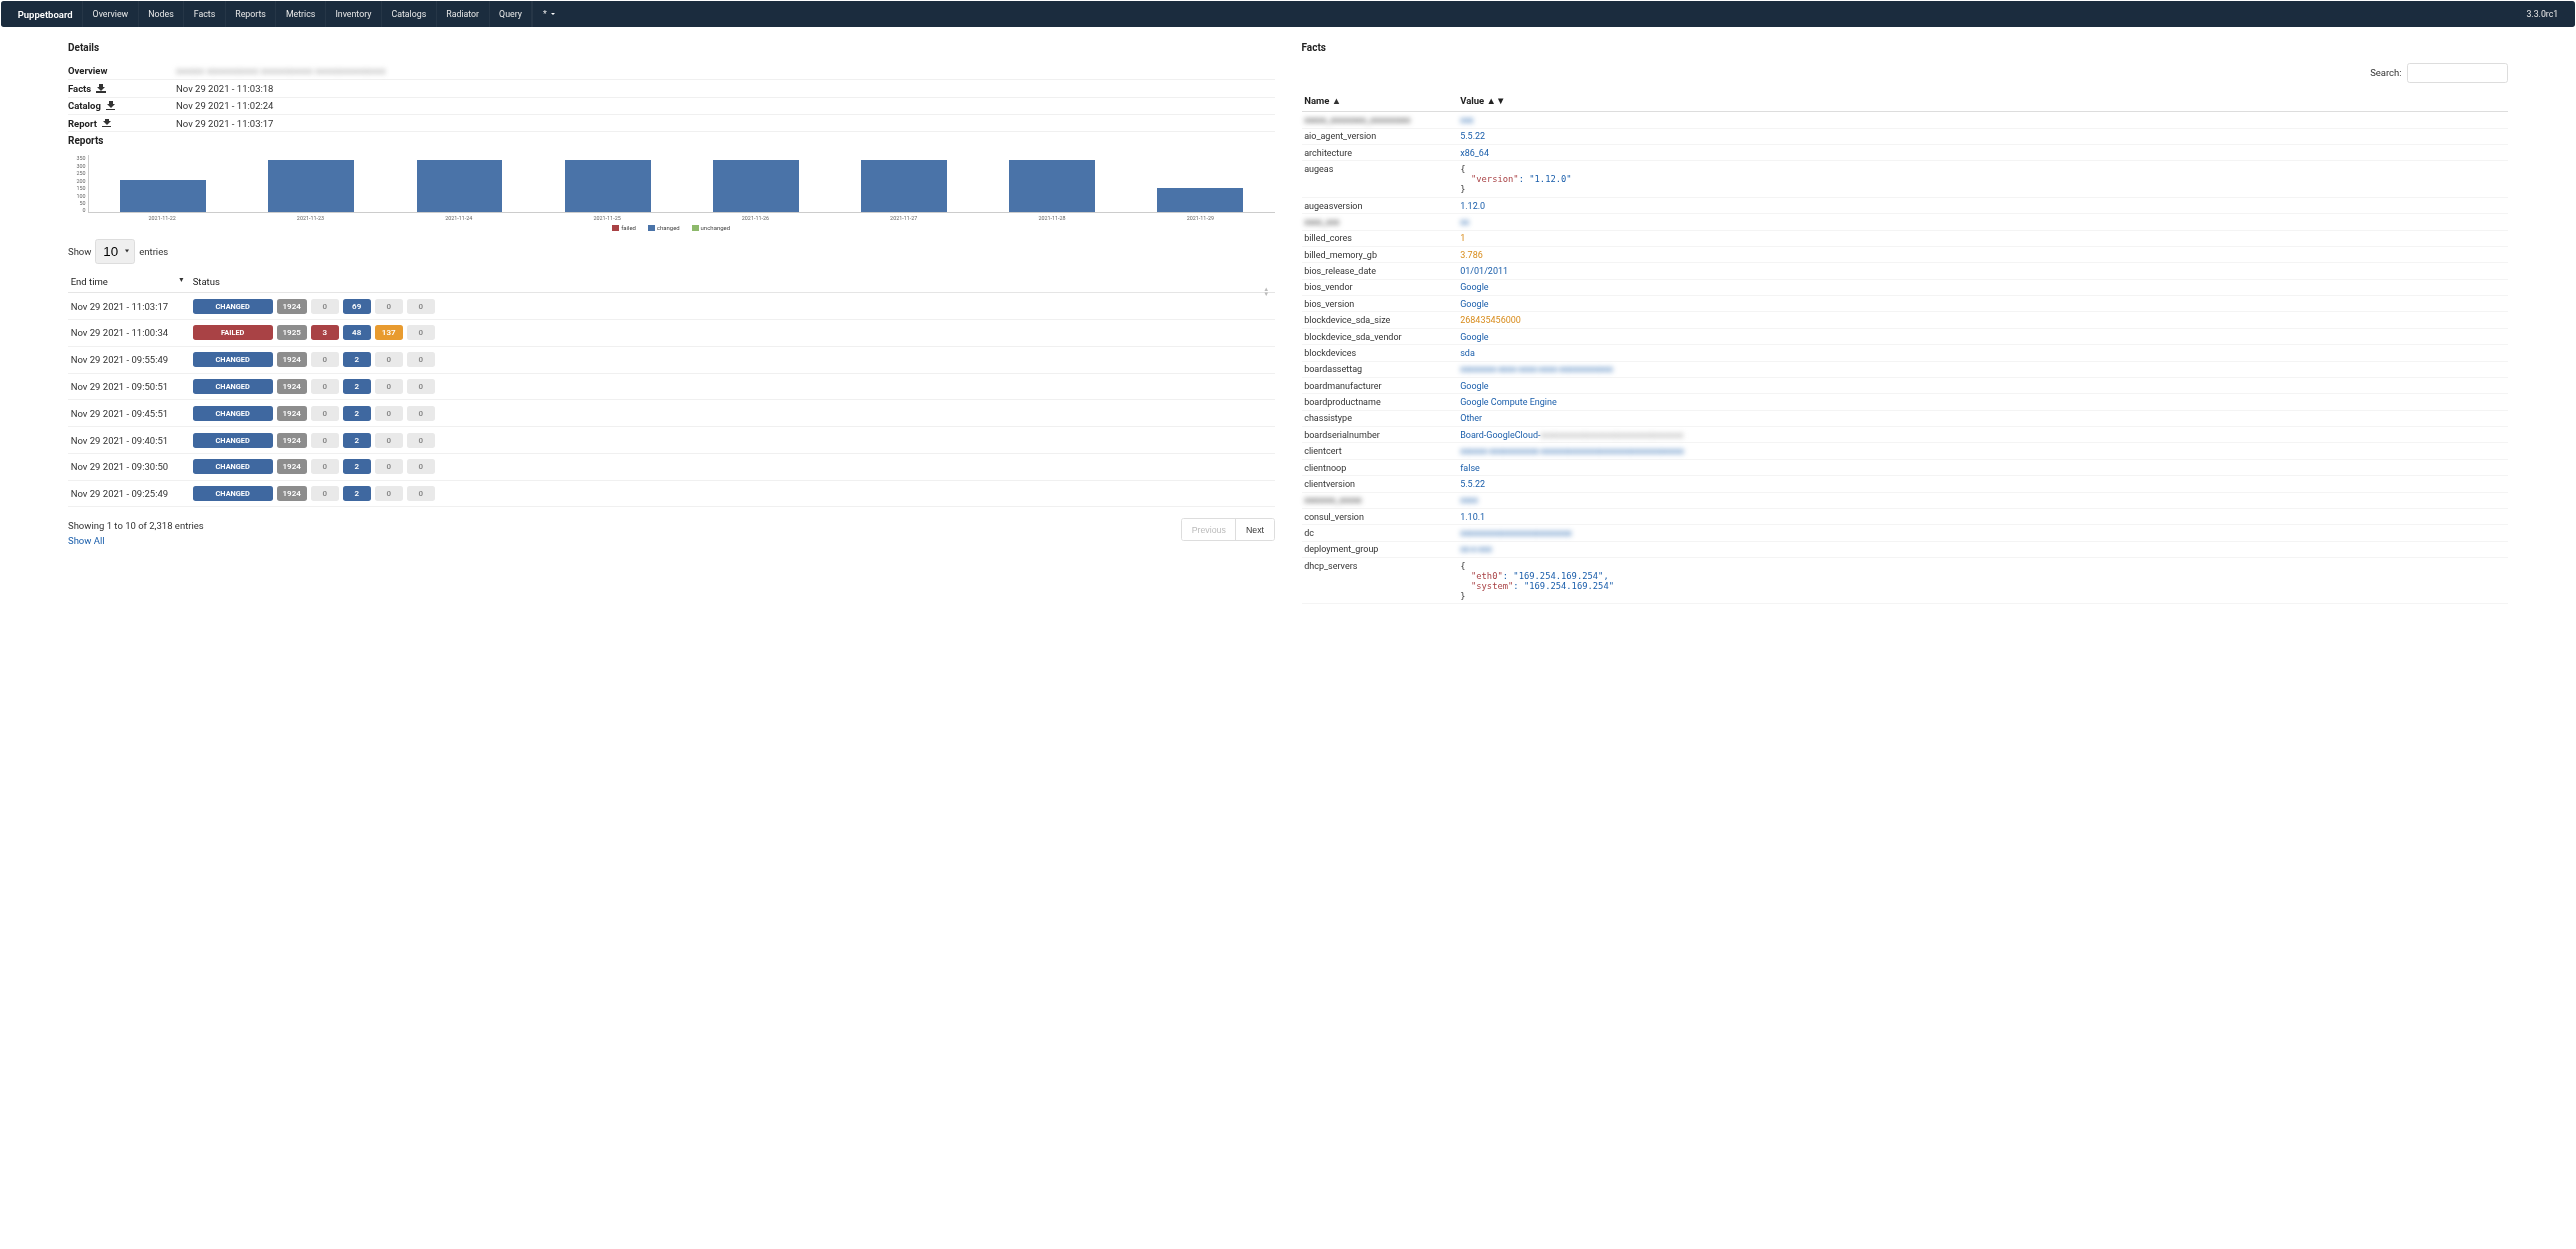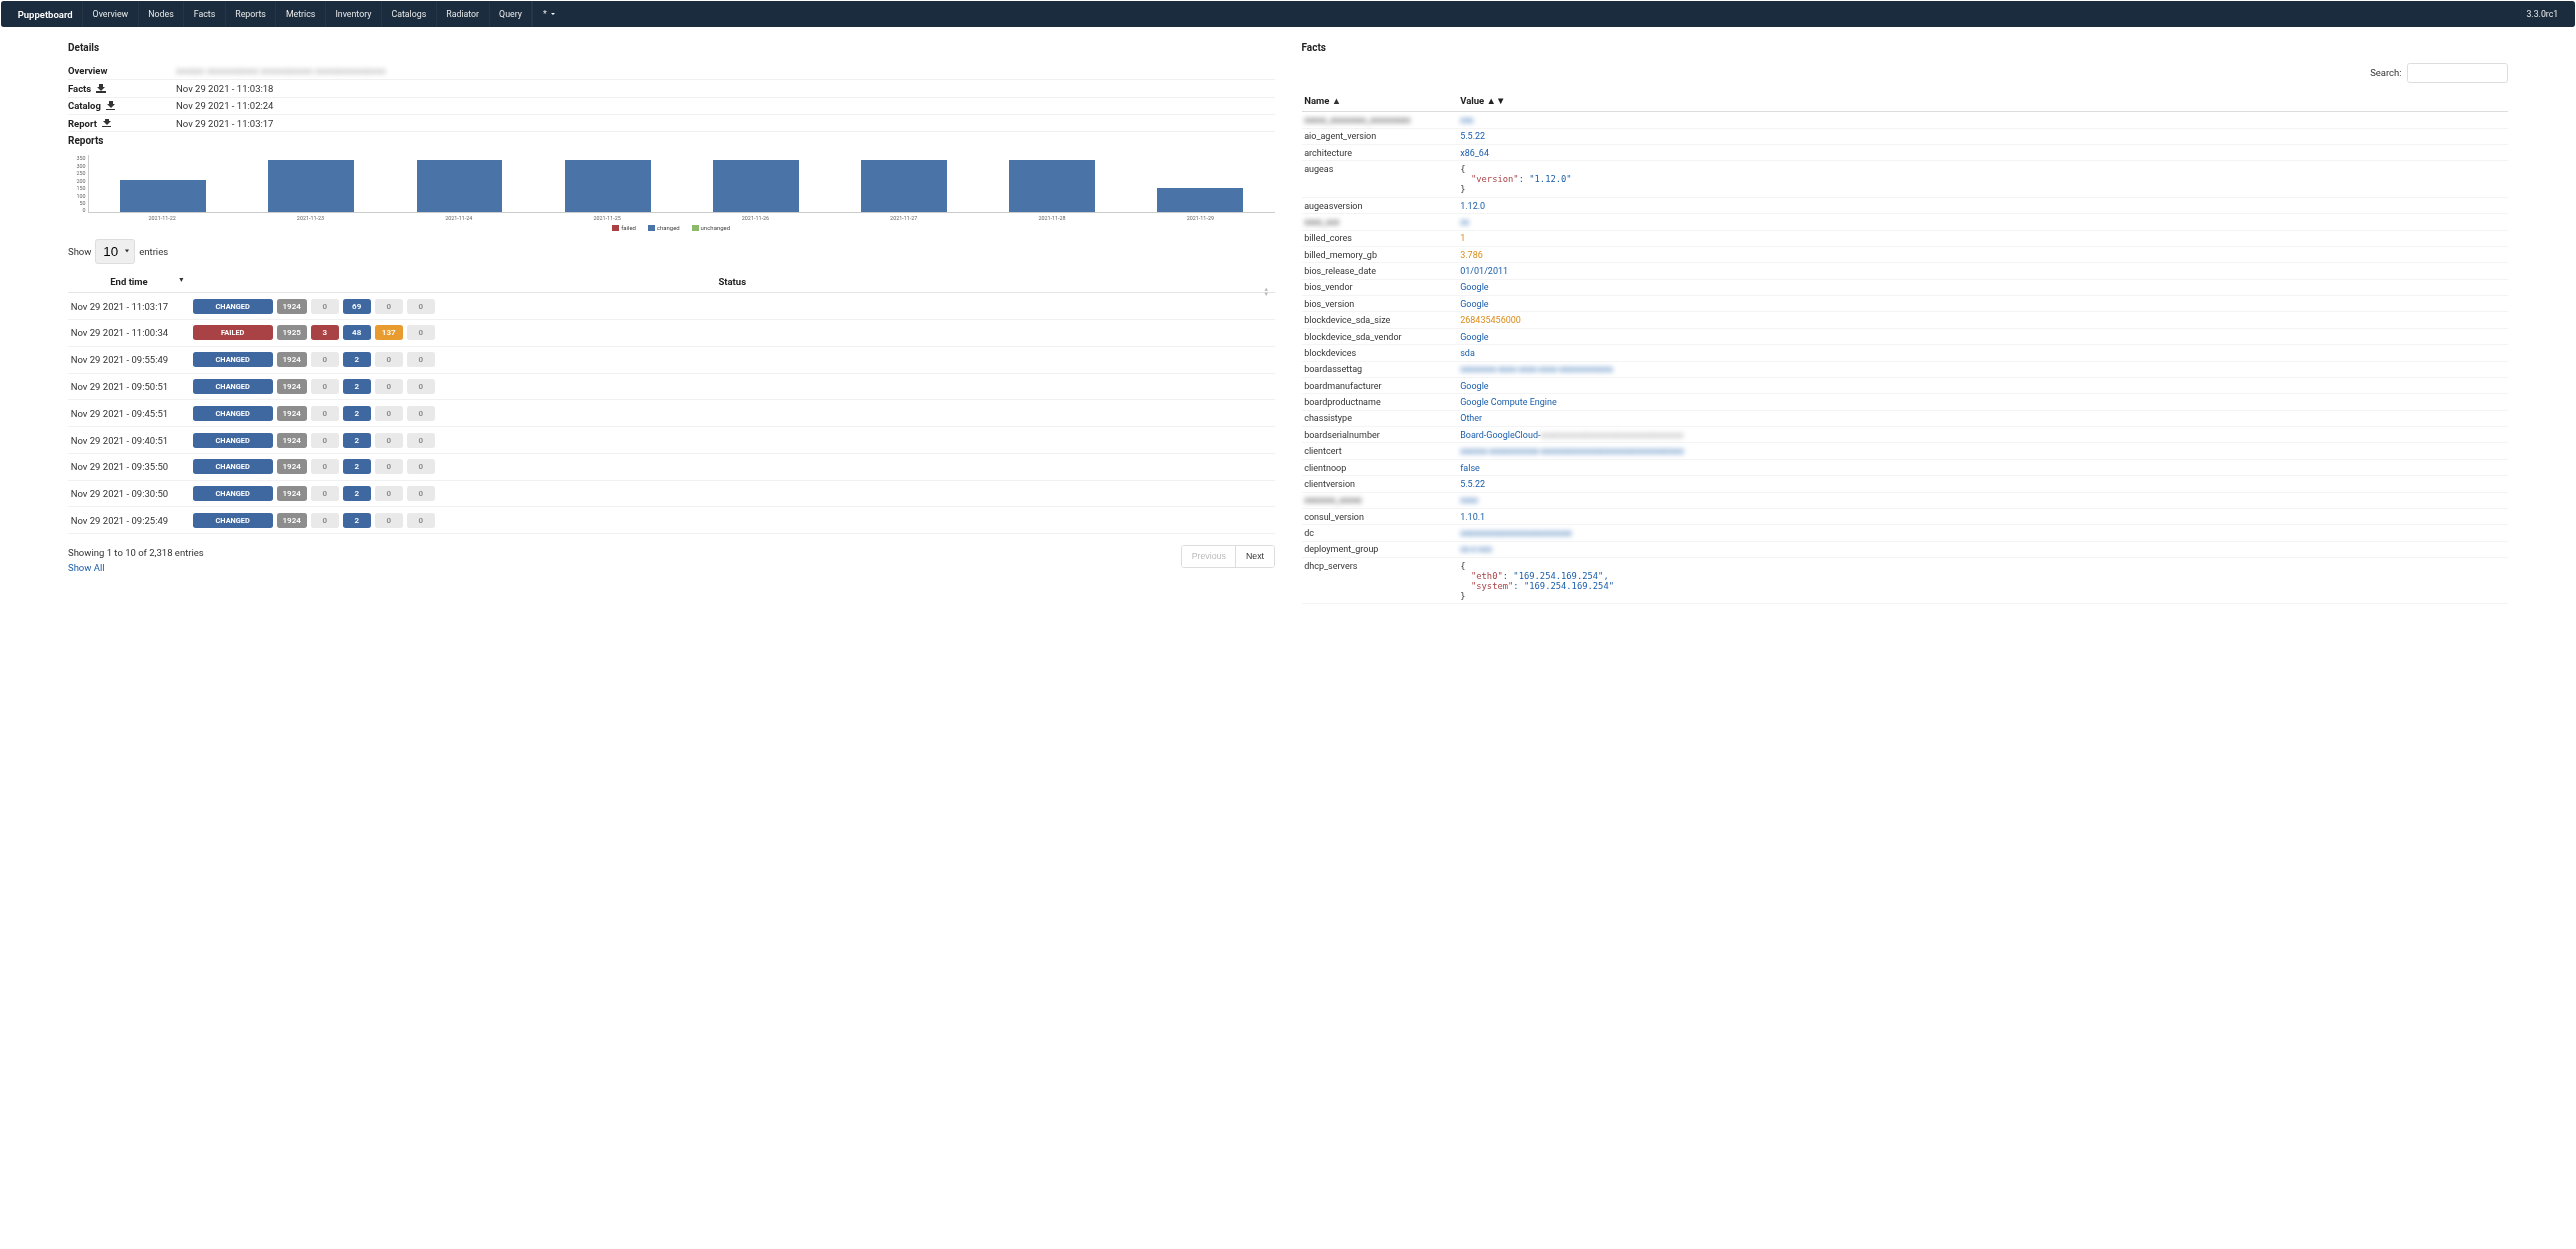--- a/index.html
+++ b/index.html
@@ -191,22 +191,22 @@
       transform: translateY(-1.4px);
       border-top: 3.4px solid #333;
       border-left: 2.7px solid transparent;
       border-right: 2.7px solid transparent;
       pointer-events: none;
     }
 
     
     .reports-table { width: 100%; border-collapse: collapse; }
     .reports-table th {
-      text-align: center;
-      font-weight: 700;
+      text-align: left;
+      font-weight: 400;
       padding: 5.4px 2.7px;
       border-bottom: 0.7px solid #e5e5e5;
       position: relative;
       color: #222;
     }
     .reports-table th .sort-arrow {
       position: absolute;
       right: 5.4px;
       font-size: 6.8px;
       color: #333;
@@ -498,33 +498,20 @@
                 <span class="pill pill-count pill-big pill-grey">1924</span>
                 <span class="pill pill-count pill-light">0</span>
                 <span class="pill pill-count pill-blue">2</span>
                 <span class="pill pill-count pill-light">0</span>
                 <span class="pill pill-count pill-light">0</span>
               </div>
             </td>
           </tr>
           <tr>
             <td class="endtime">Nov 29 2021 - 09:40:51</td>
-            <td>
-              <div class="pill-row">
-                <span class="pill pill-status pill-changed">CHANGED</span>
-                <span class="pill pill-count pill-big pill-grey">1924</span>
-                <span class="pill pill-count pill-light">0</span>
-                <span class="pill pill-count pill-blue">2</span>
-                <span class="pill pill-count pill-light">0</span>
-                <span class="pill pill-count pill-light">0</span>
-              </div>
-            </td>
-          </tr>
-          <tr>
-            <td class="endtime">Nov 29 2021 - 09:35:50</td>
             <td>
               <div class="pill-row">
                 <span class="pill pill-status pill-changed">CHANGED</span>
                 <span class="pill pill-count pill-big pill-grey">1924</span>
                 <span class="pill pill-count pill-light">0</span>
                 <span class="pill pill-count pill-blue">2</span>
                 <span class="pill pill-count pill-light">0</span>
                 <span class="pill pill-count pill-light">0</span>
               </div>
             </td>

